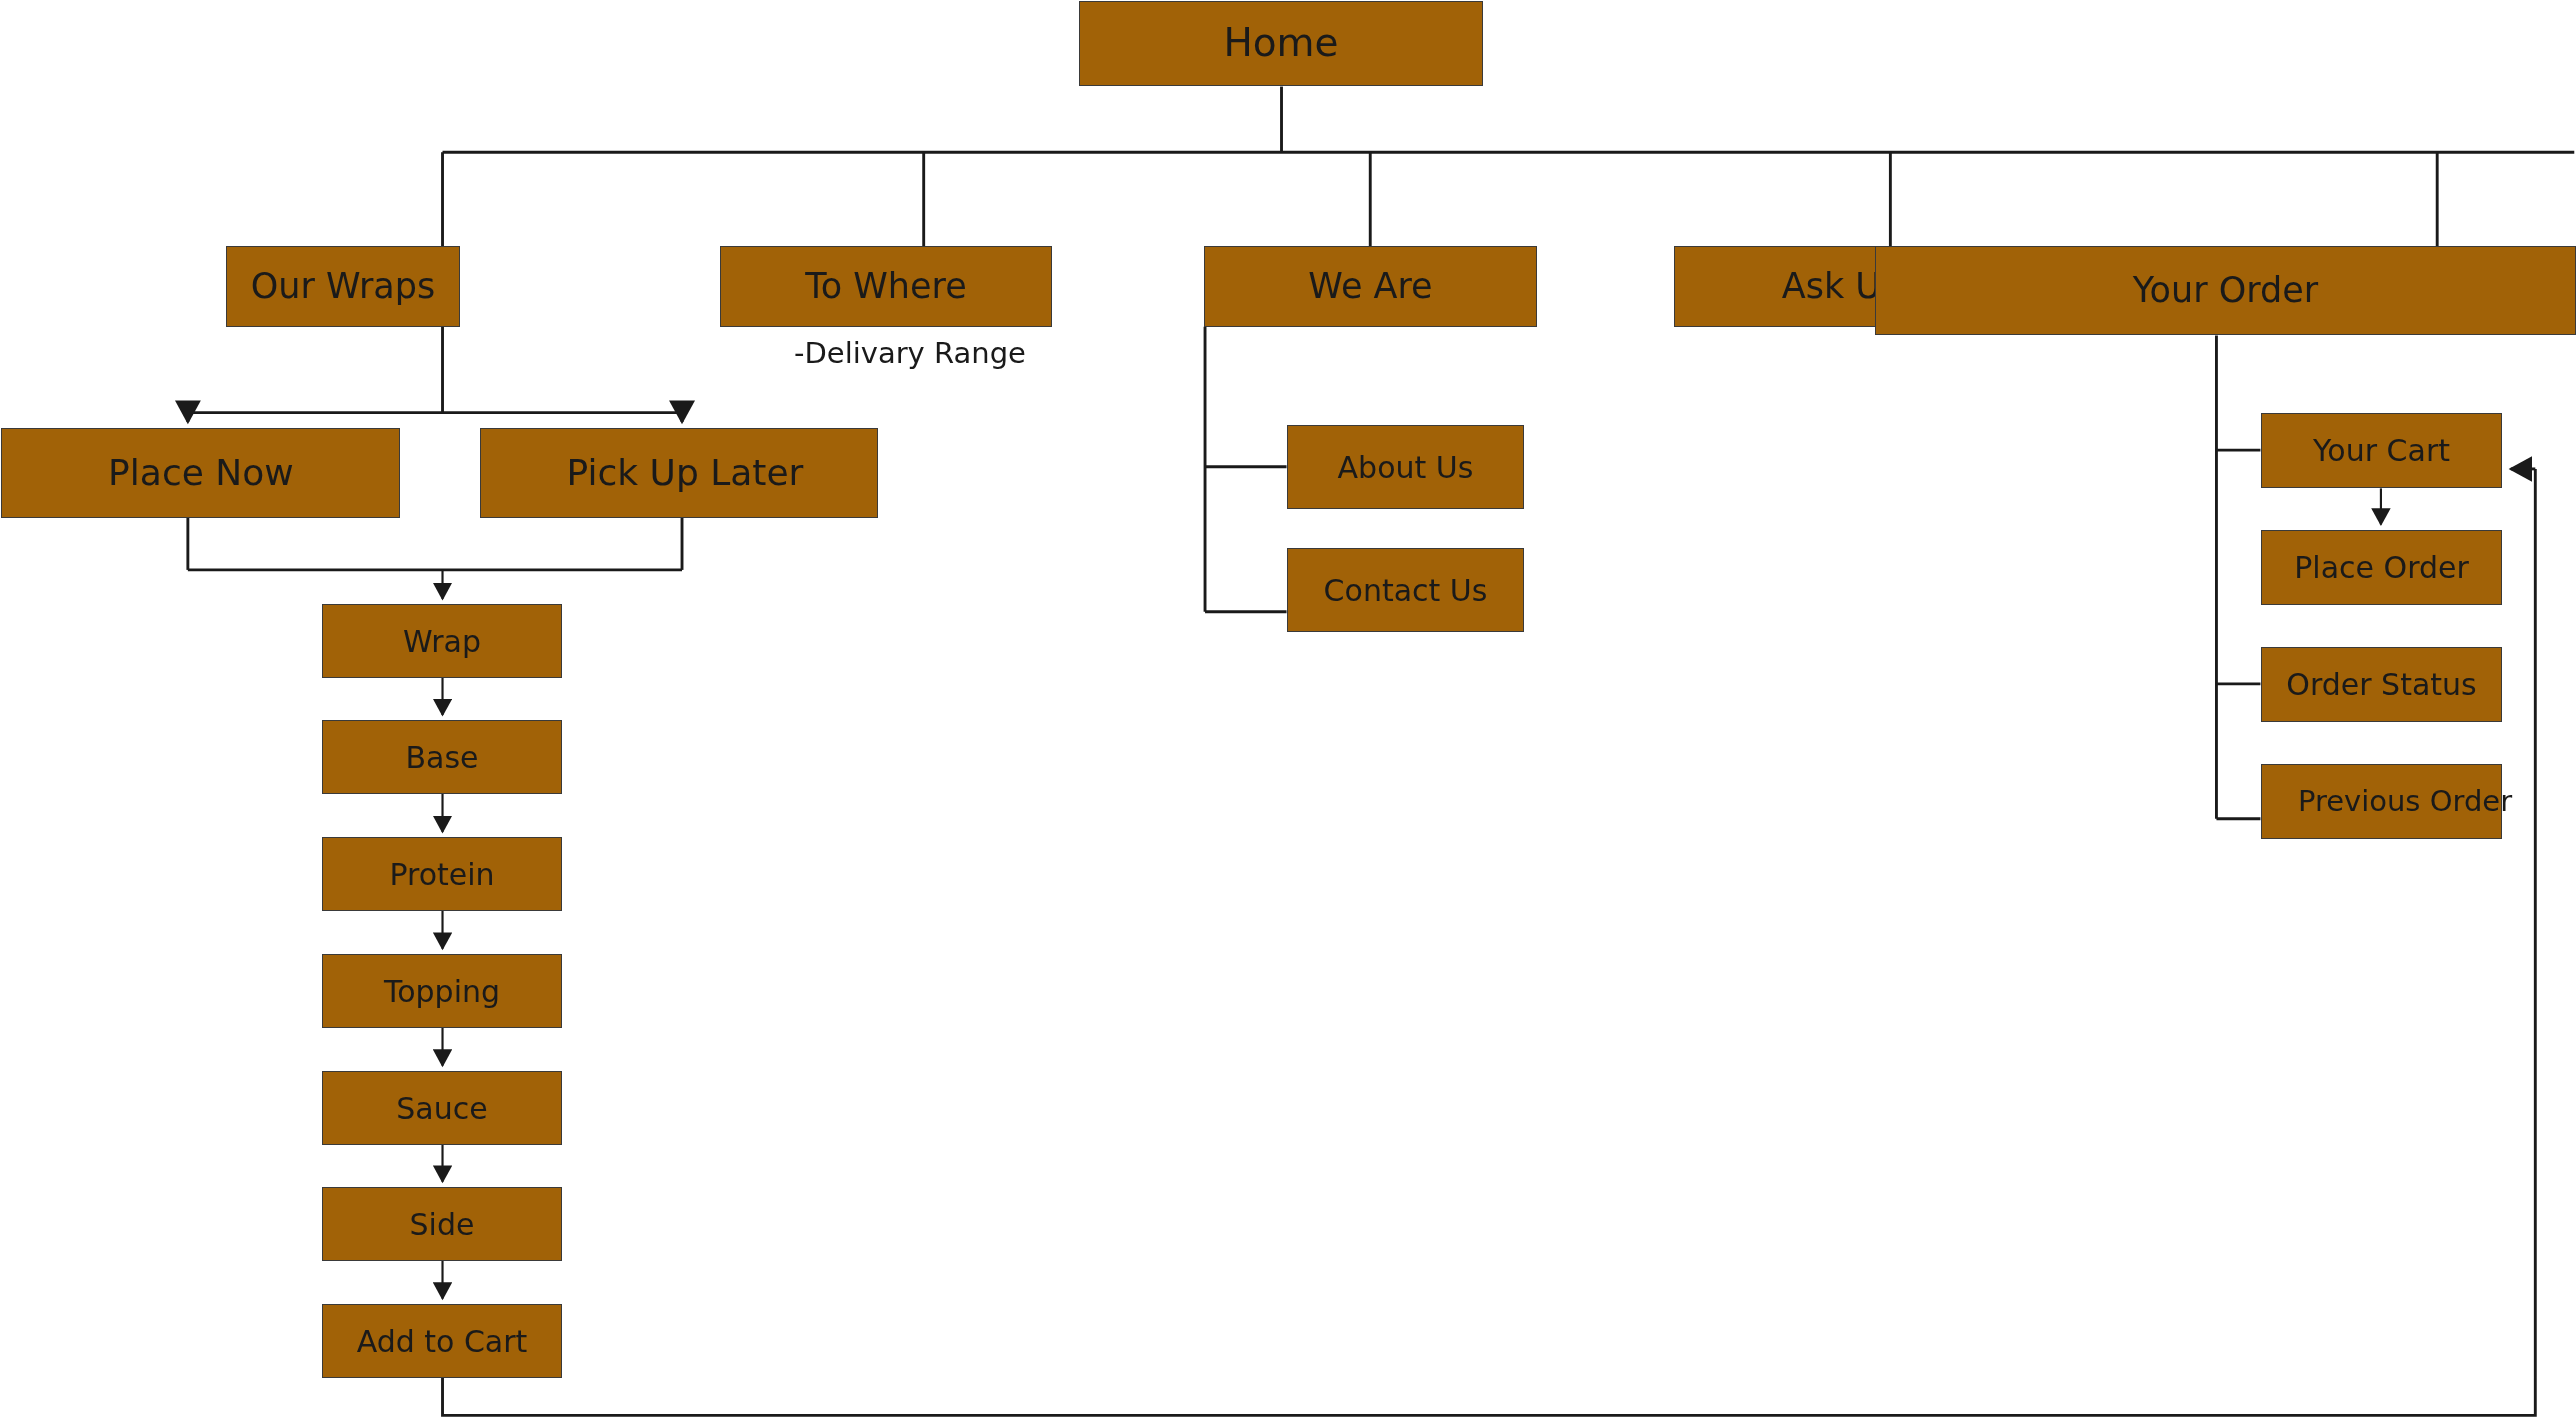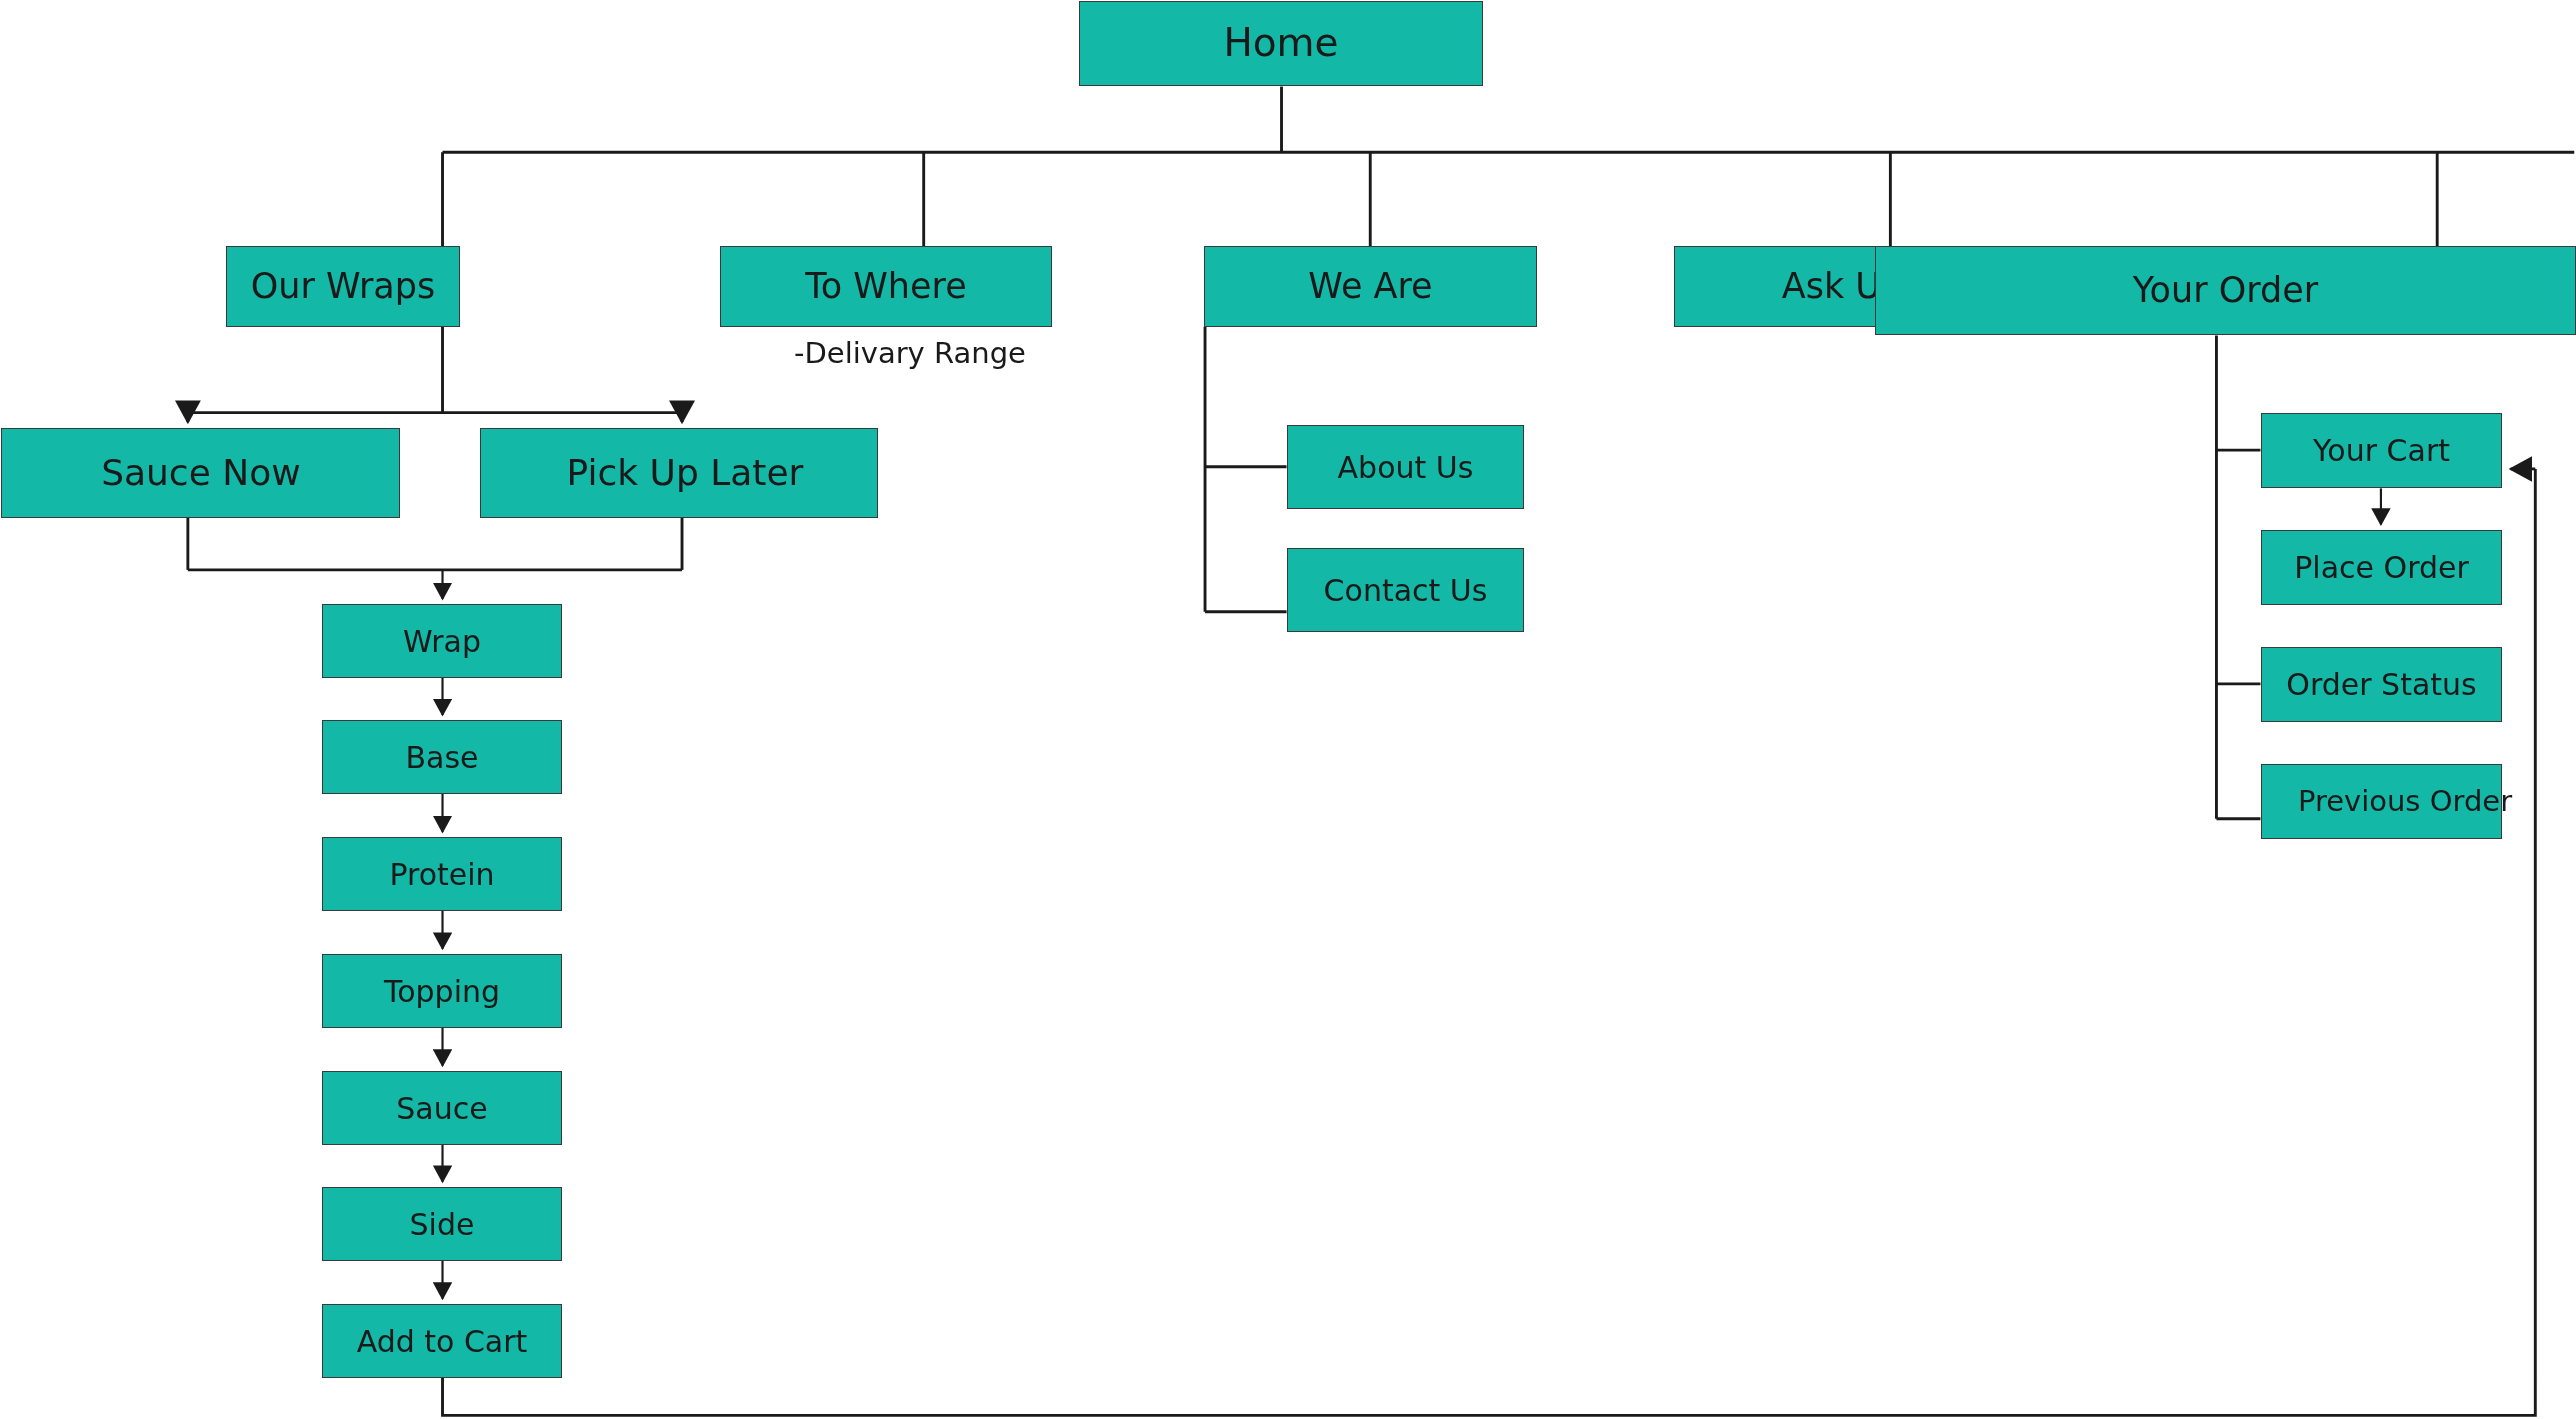--- a/index.html
+++ b/index.html
@@ -19,21 +19,21 @@
     position: absolute;
     top: 0;
     left: 0;
     width: 2576px;
     height: 1419px;
     pointer-events: none;
   }
   .node {
     position: absolute;
     box-sizing: border-box;
-    background: #14b8a6;
+    background: #a16207;
     border: 1.4px solid #3a3a3a;
     display: flex;
     align-items: center;
     justify-content: center;
     color: #1a1a1a;
     line-height: 1.1;
     white-space: nowrap;
     z-index: 2;
   }
   .node span {
@@ -113,21 +113,21 @@
     <span>We Are</span>
   </div>
   <div class="node" style="left: 1674px; top: 246px; width: 333px; height: 81px; font-size: 35px; border-color: rgb(58, 58, 58); color: rgb(26, 26, 26);">
     <span>Ask Us</span>
   </div>
   <div class="node" style="left: 1875px; top: 246px; width: 701px; height: 89px; font-size: 35px; border-color: rgb(58, 58, 58); color: rgb(26, 26, 26);">
     <span>Your Order</span>
   </div>
 
   <div class="node" style="left: 1.4px; top: 428px; width: 399px; height: 90px; font-size: 36px; border-color: rgb(58, 58, 58); color: rgb(26, 26, 26);">
-    <span>Sauce Now</span>
+    <span>Place Now</span>
   </div>
   <div class="node" style="left: 480px; top: 428px; width: 398px; height: 90px; font-size: 36px; border-color: rgb(58, 58, 58); color: rgb(26, 26, 26); padding-left: 12px;">
     <span>Pick Up Later</span>
   </div>
 
   <div class="node" style="left: 322px; top: 604px; width: 240px; height: 74px; font-size: 30px; border-color: rgb(58, 58, 58); color: rgb(26, 26, 26);">
     <span>Wrap</span>
   </div>
   <div class="node" style="left: 322px; top: 720px; width: 240px; height: 74px; font-size: 30px; border-color: rgb(58, 58, 58); color: rgb(26, 26, 26);">
     <span>Base</span>

